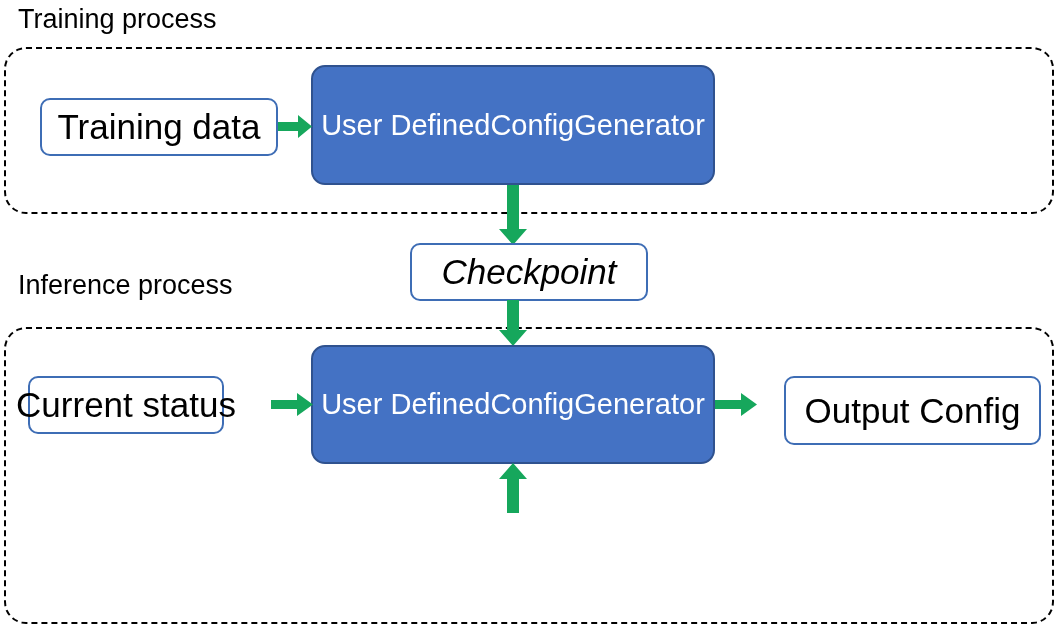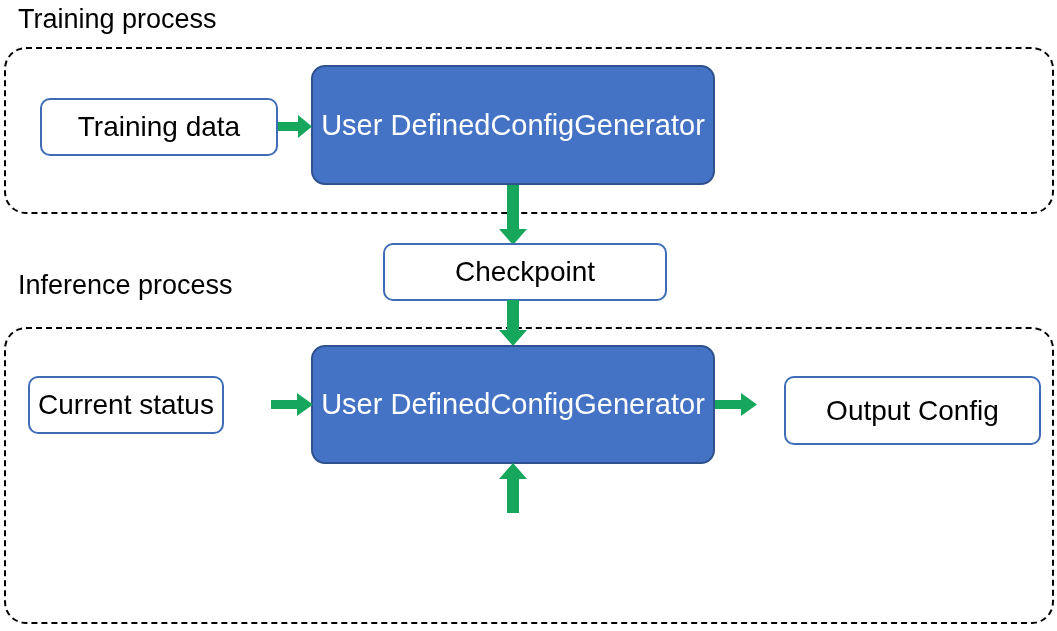--- a/index.html
+++ b/index.html
@@ -44,26 +44,26 @@
   .node-plain {
     position: absolute;
     box-sizing: border-box;
     background: #ffffff;
     border: 2px solid #3E6DB5;
     border-radius: 10px;
     display: flex;
     align-items: center;
     justify-content: center;
     color: #000000;
-    font-size: 28px;
+    font-size: 35px;
     font-family: "Liberation Sans", sans-serif;
     white-space: nowrap;
   }
   #node-training-data { left: 40px;  top: 98px;  width: 238px; height: 58px; }
-  #node-checkpoint    { left: 383px; top: 243px; width: 284px; height: 58px; }
+  #node-checkpoint    { left: 410px; top: 243px; width: 238px; height: 58px; font-style: italic; }
   #node-current-status{ left: 28px;  top: 376px; width: 196px; height: 58px; }
   #node-output-config { left: 784px; top: 376px; width: 257px; height: 69px; }
 
   
   .node-process {
     position: absolute;
     box-sizing: border-box;
     background: #4472C4;
     border: 2px solid #2F528F;
     border-radius: 14px;

